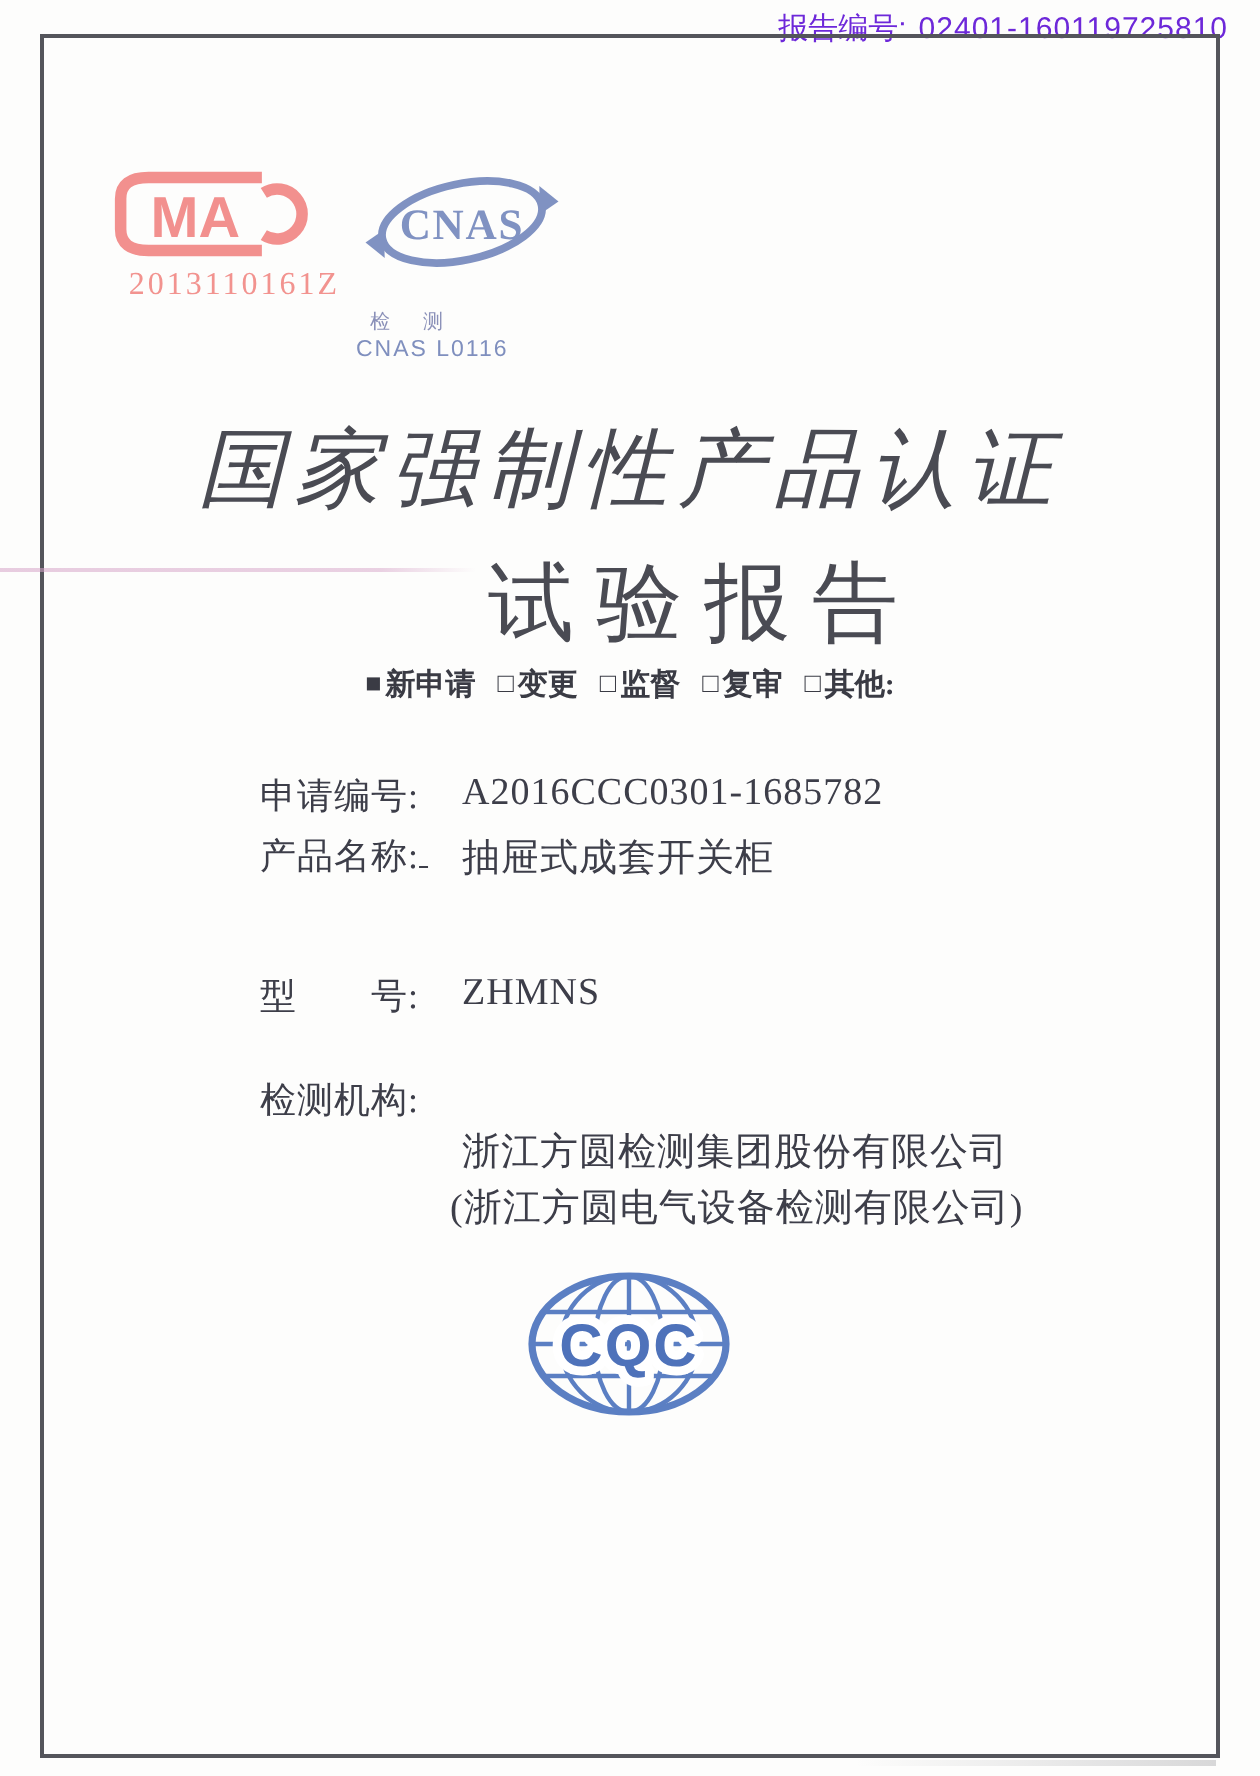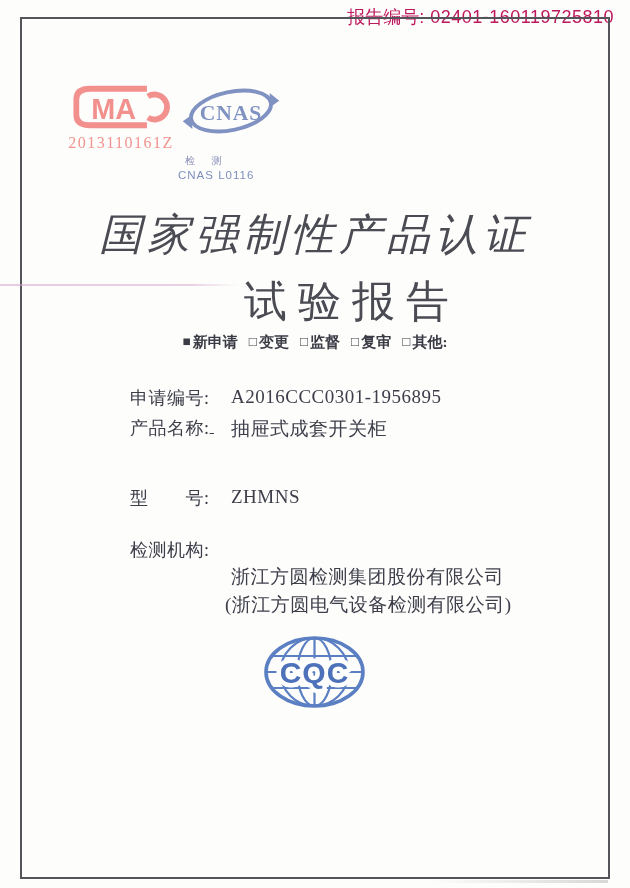--- a/index.html
+++ b/index.html
@@ -6,37 +6,37 @@
   .page{
     position:relative;
     width:630px;height:888px;
     background:#fdfdfc;
     font-family:"Liberation Serif","DejaVu Serif",serif;
     overflow:hidden;
   }
   .report-no{
     position:absolute;top:5px;right:16px;
     font-family:"Liberation Sans","DejaVu Sans",sans-serif;
-    font-size:18px;color:#be185d;
+    font-size:15px;color:#6d28d9;
   }
   .report-no .num{margin-left:6px;letter-spacing:0.5px;}
   .border-frame{
     position:absolute;left:20px;top:17px;width:586px;height:858px;
     border:2px solid #54555b;
   }
   .artifact-line{
     position:absolute;left:0;top:284px;width:238px;height:1.5px;
     background:linear-gradient(to right, rgba(214,164,200,0.55) 0%, rgba(214,164,200,0.5) 80%, rgba(214,164,200,0) 100%);
   }
   .edge-shade{
     position:absolute;left:428px;top:880px;width:180px;height:3px;
     background:linear-gradient(to right, rgba(130,130,135,0), rgba(130,130,135,0.3));
   }
   
-  .cma{position:absolute;left:40px;top:84px;width:130px;text-align:center;margin-left:16px;}
+  .cma{position:absolute;left:40px;top:84px;width:130px;text-align:right;}
   .cma svg{display:block;margin:0 auto;}
   .cma-num{
     margin-top:4px;font-size:16px;letter-spacing:1.5px;color:#f2938f;
     font-family:"Liberation Serif","DejaVu Serif",serif;
   }
   
   .cnas{position:absolute;left:178px;top:83px;width:105px;text-align:left;}
   .cnas svg{display:block;margin:0 auto;}
   .cnas-caption{margin-top:15px;font-size:10px;letter-spacing:7px;color:#8a90b8;text-indent:7px;}
   .cnas-code{margin-top:1px;font-size:11.5px;letter-spacing:1px;color:#7f8fbe;
@@ -118,21 +118,21 @@
     <span class="opt">
       <span class="box">□</span><span>复审</span>
     </span>
     <span class="opt">
       <span class="box">□</span><span>其他:</span>
     </span>
   </div>
 
   <div class="field f-appno">
     <span class="label">申请编号:</span>
-    <span class="value">A2016CCC0301-1956895</span>
+    <span class="value">A2016CCC0301-1685782</span>
   </div>
 
   <div class="field f-product">
     <span class="label">产品名称:</span>
     <span class="value">抽屉式成套开关柜</span>
   </div>
 
   <div class="field f-model">
     <span class="label">型　　号:</span>
     <span class="value">ZHMNS</span>

